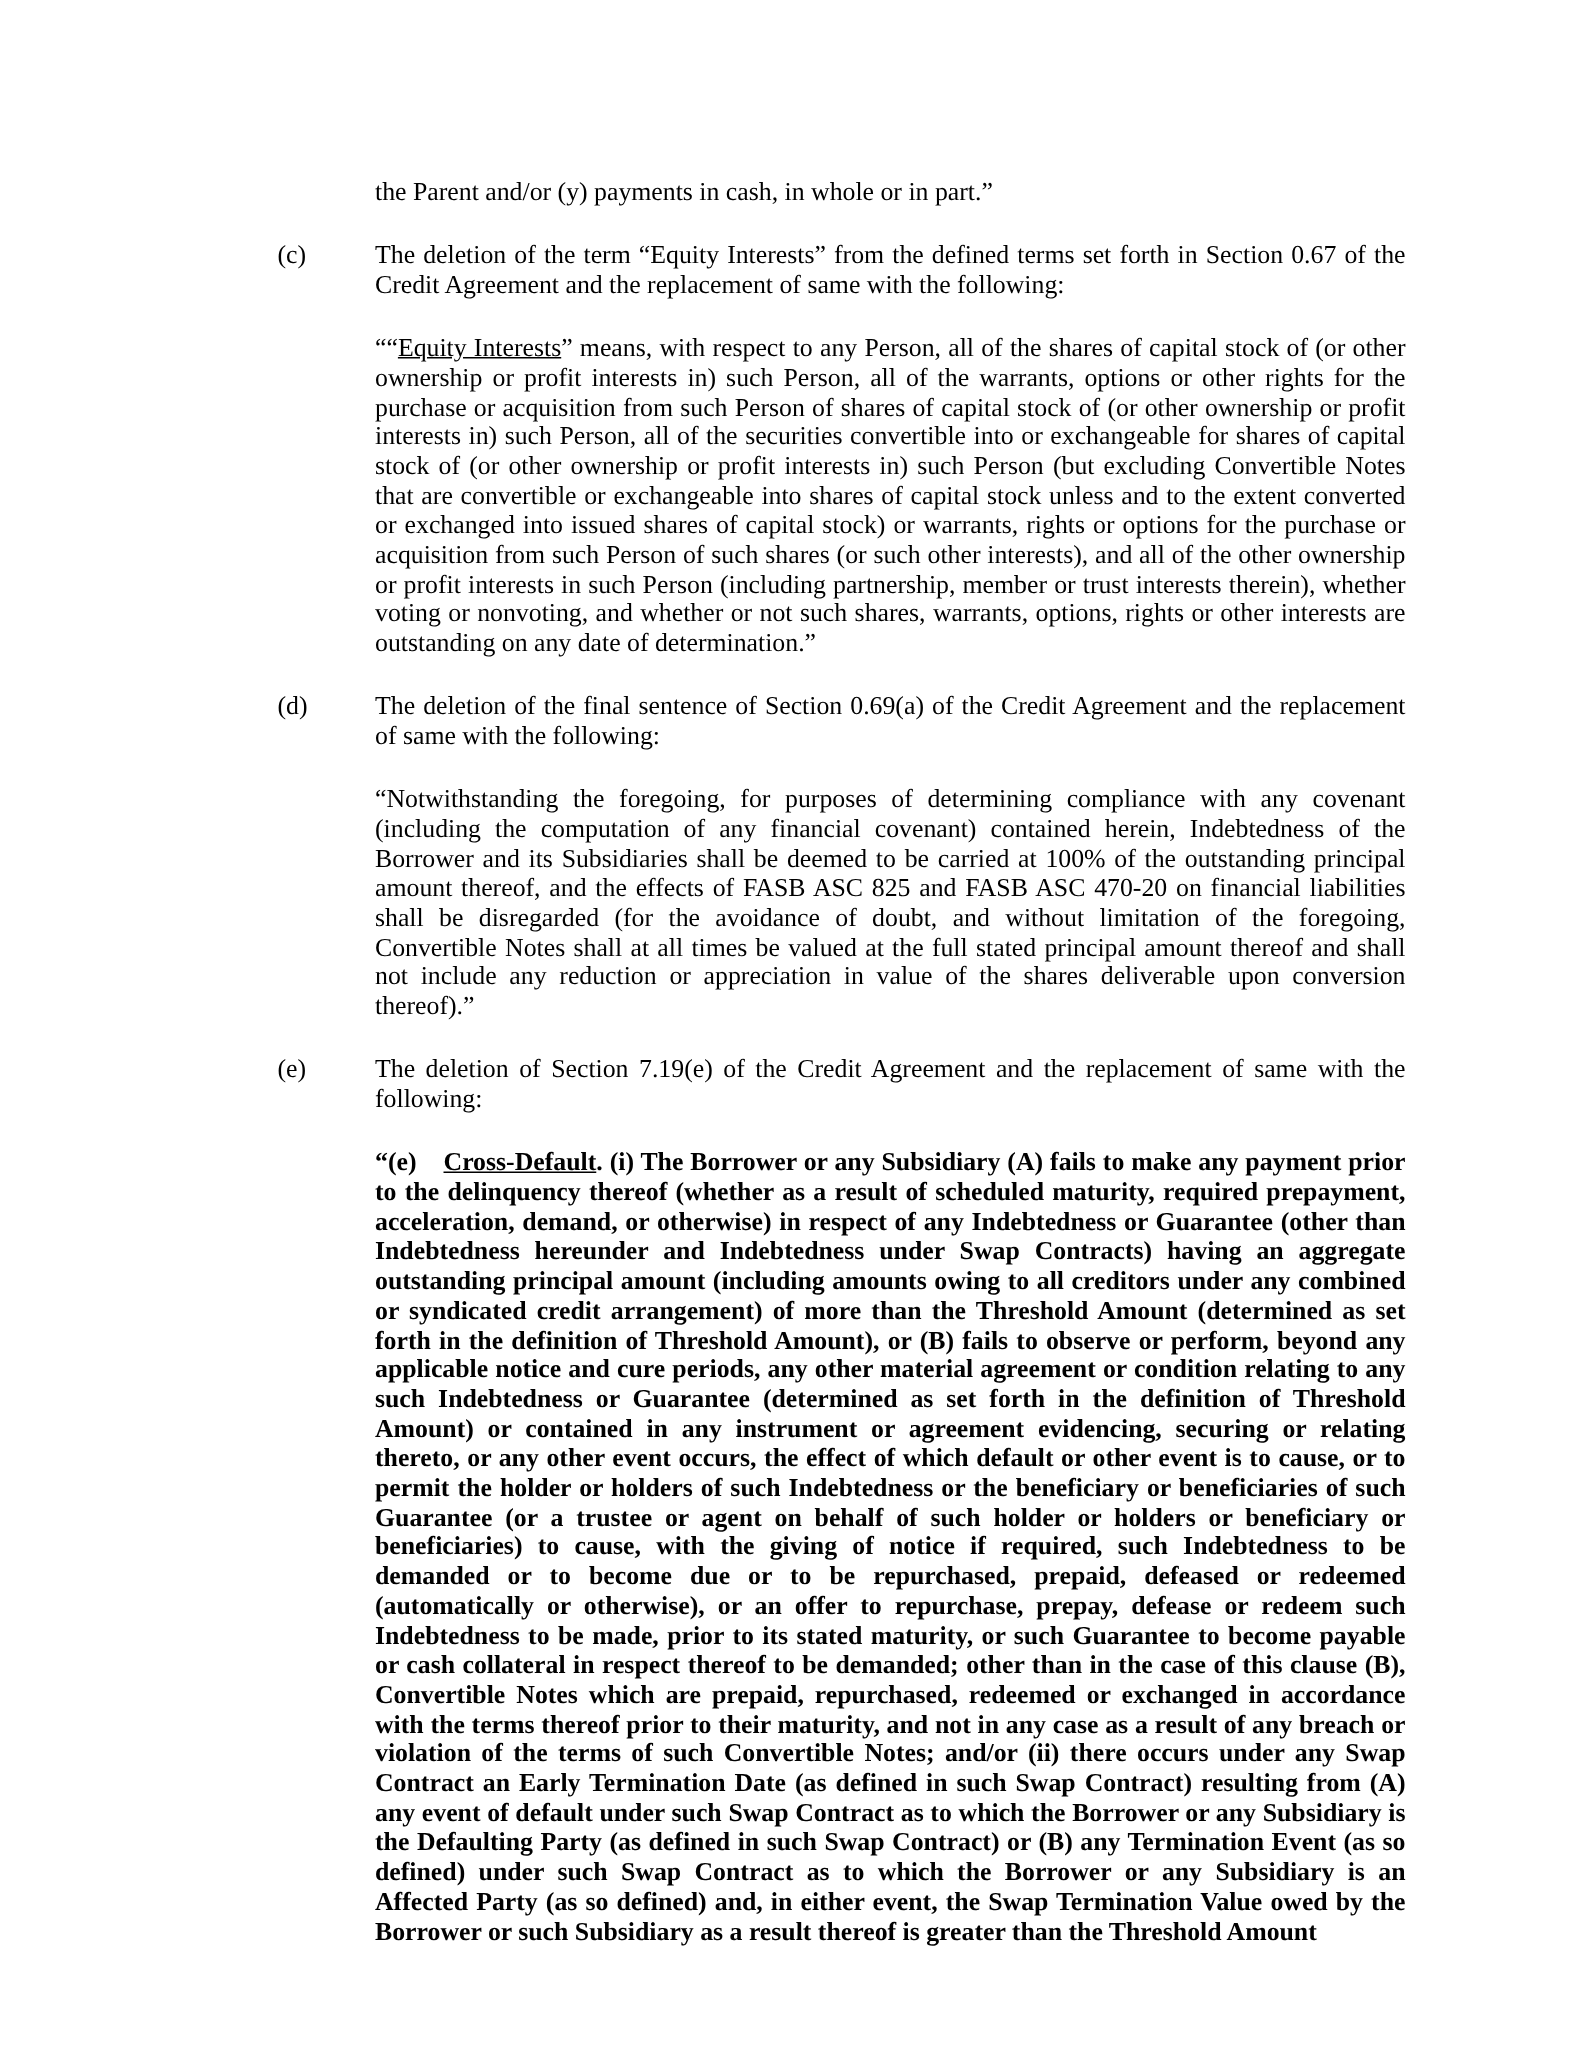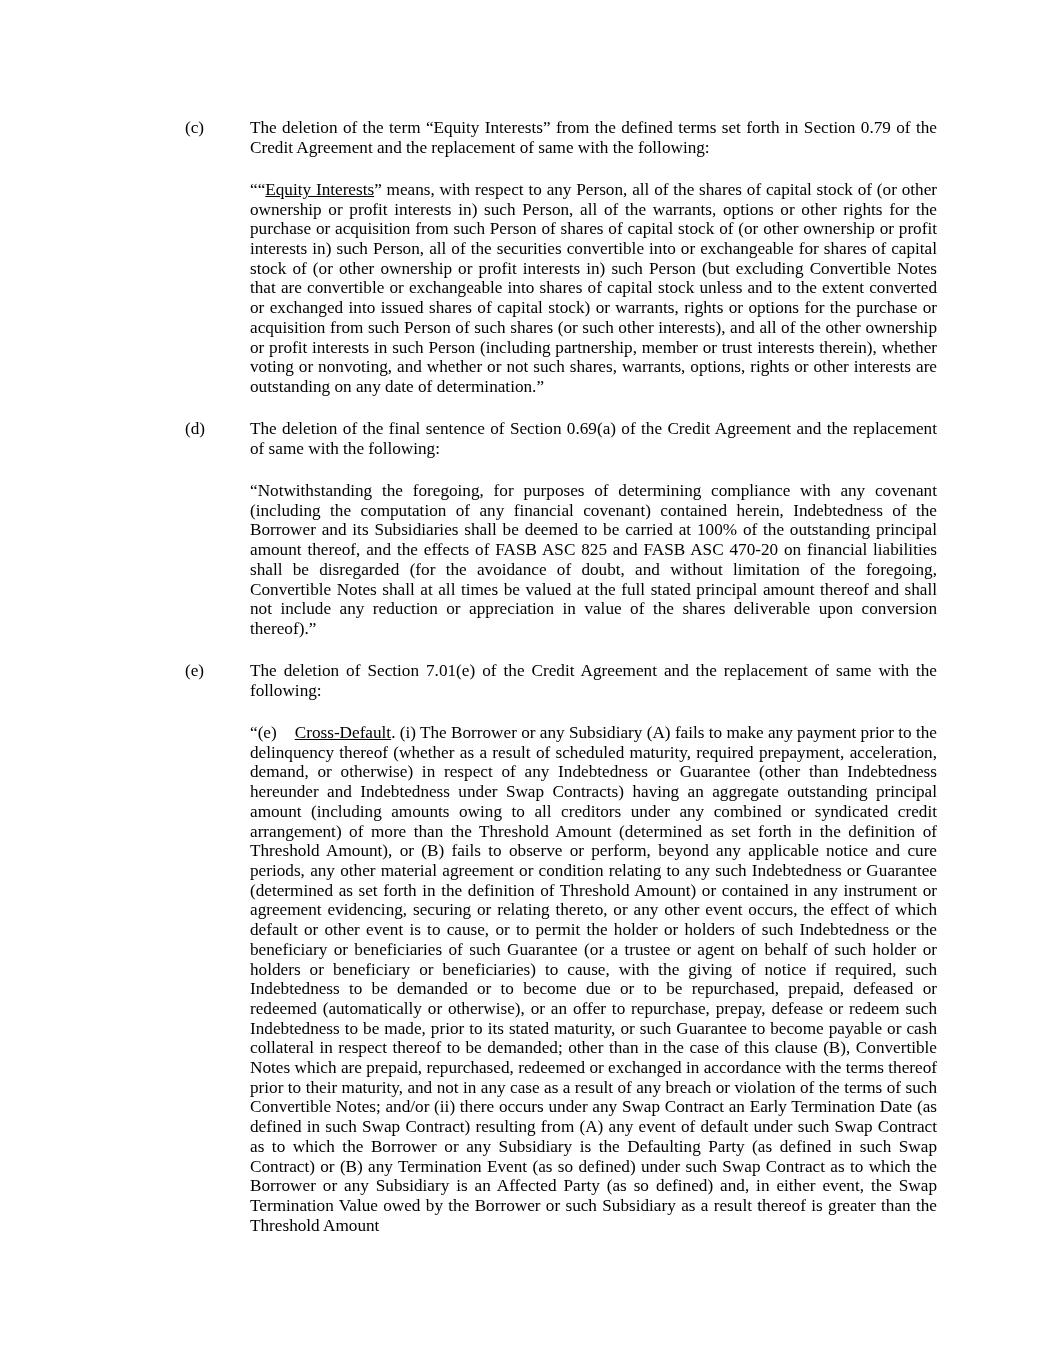--- a/index.html
+++ b/index.html
@@ -20,20 +20,21 @@
     color: #000000;
     overflow: hidden;
   }
   p.body {
     margin: 0 0 22.5px 0;
     text-align: justify;
     text-justify: inter-word;
   }
   p.last {
     margin-bottom: 14px;
+    font-weight: bold;
   }
   .item {
     position: relative;
   }
   .item .label {
     position: absolute;
     left: -65px;
     top: 0;
   }
   .u {
@@ -42,32 +43,33 @@
   .tab {
     display: inline-block;
     width: 18px;
   }
 </style>
 </head>
 <body>
 
 <div class="page">
 
+  <p class="body">the Parent and/or (y) payments in cash, in whole or in part.”</p>
 
   <div class="item">
     <span class="label">(c)</span>
-    <p class="body">The deletion of the term “Equity Interests” from the defined terms set forth in Section 0.79 of the Credit Agreement and the replacement of same with the following:</p>
+    <p class="body">The deletion of the term “Equity Interests” from the defined terms set forth in Section 0.67 of the Credit Agreement and the replacement of same with the following:</p>
   </div>
   <p class="body"><span>““</span><span class="u">Equity Interests</span><span>” means, with respect to any Person, all of the shares of capital stock of (or other ownership or profit interests in) such Person, all of the warrants, options or other rights for the purchase or acquisition from such Person of shares of capital stock of (or other ownership or profit interests in) such Person, all of the securities convertible into or exchangeable for shares of capital stock of (or other ownership or profit interests in) such Person (but excluding Convertible Notes that are convertible or exchangeable into shares of capital stock unless and to the extent converted or exchanged into issued shares of capital stock)  or warrants, rights or options for the purchase or acquisition from such Person of such shares (or such other interests), and all of the other ownership or profit interests in such Person (including partnership, member or trust interests therein), whether voting or nonvoting, and whether or not such shares, warrants, options, rights or other interests are outstanding on any date of determination.”</span></p>
 
   <div class="item">
     <span class="label">(d)</span>
     <p class="body">The deletion of the final sentence of Section 0.69(a) of the Credit Agreement and the replacement of same with the following:</p>
   </div>
   <p class="body">“Notwithstanding the foregoing, for purposes of determining compliance with any covenant (including the computation of any financial covenant) contained herein, Indebtedness of the Borrower and its Subsidiaries shall be deemed to be carried at 100% of the outstanding principal amount thereof, and the effects of FASB ASC 825 and FASB ASC 470-20 on financial liabilities shall be disregarded (for the avoidance of doubt, and without limitation of the foregoing, Convertible Notes shall at all times be valued at the full stated principal amount thereof and shall not include any reduction or appreciation in value of the shares deliverable upon conversion thereof).”</p>
 
   <div class="item">
     <span class="label">(e)</span>
-    <p class="body">The deletion of Section 7.01(e) of the Credit Agreement and the replacement of same with the following:</p>
+    <p class="body">The deletion of Section 7.19(e) of the Credit Agreement and the replacement of same with the following:</p>
   </div>
   <p class="body last"><span>“(e)</span><span class="tab"></span><span class="u">Cross-Default</span><span>. (i) The Borrower or any Subsidiary (A) fails to make any payment prior to the delinquency thereof (whether as a result of scheduled maturity, required prepayment, acceleration, demand, or otherwise) in respect of any Indebtedness or Guarantee (other than Indebtedness hereunder and Indebtedness under Swap Contracts) having an aggregate outstanding principal amount (including amounts owing to all creditors under any combined or syndicated credit arrangement) of more than the Threshold Amount (determined as set forth in the definition of Threshold Amount), or (B) fails to observe or perform, beyond any applicable notice and cure periods, any other material agreement or condition relating to any such Indebtedness or Guarantee (determined as set forth in the definition of Threshold Amount) or contained in any instrument or agreement evidencing, securing or relating thereto, or any other event occurs, the effect of which default or other event is to cause, or to permit the holder or holders of such Indebtedness or the beneficiary or beneficiaries of such Guarantee (or a trustee or agent on behalf of such holder or holders or beneficiary or beneficiaries) to cause, with the giving of notice if required, such Indebtedness to be demanded or to become due or to be repurchased, prepaid, defeased or redeemed (automatically or otherwise), or an offer to repurchase, prepay, defease or redeem such Indebtedness to be made, prior to its stated maturity, or such Guarantee to become payable or cash collateral in respect thereof to be demanded; other than in the case of this clause (B), Convertible Notes which are prepaid, repurchased, redeemed or exchanged in accordance with the terms thereof prior to their maturity, and not in any case as a result of any breach or violation of the terms of such Convertible Notes; and/or (ii) there occurs under any Swap Contract an Early Termination Date (as defined in such Swap Contract) resulting from (A) any event of default under such Swap Contract as to which the Borrower or any Subsidiary is the Defaulting Party (as defined in such Swap Contract) or (B) any Termination Event (as so defined) under such Swap Contract as to which the Borrower or any Subsidiary is an Affected Party (as so defined) and, in either event, the Swap Termination Value owed by the Borrower or such Subsidiary as a result thereof is greater than the Threshold Amount</span></p>
 
 </div>
 
 </body></html>

